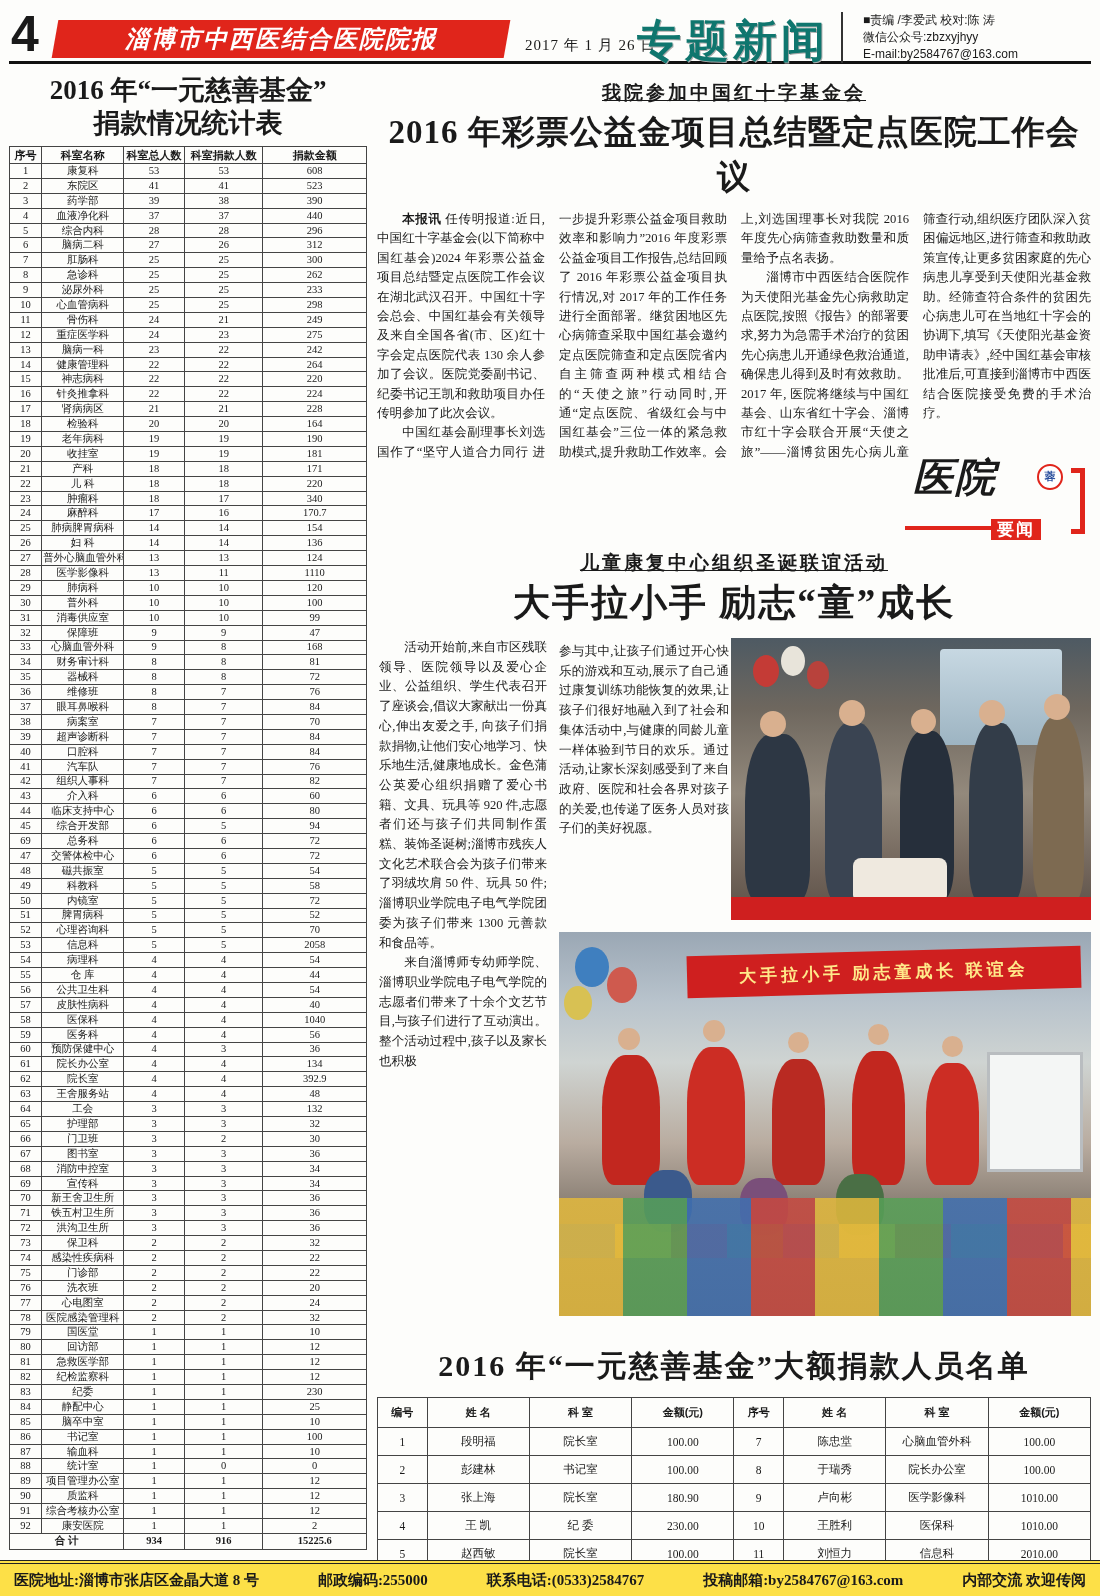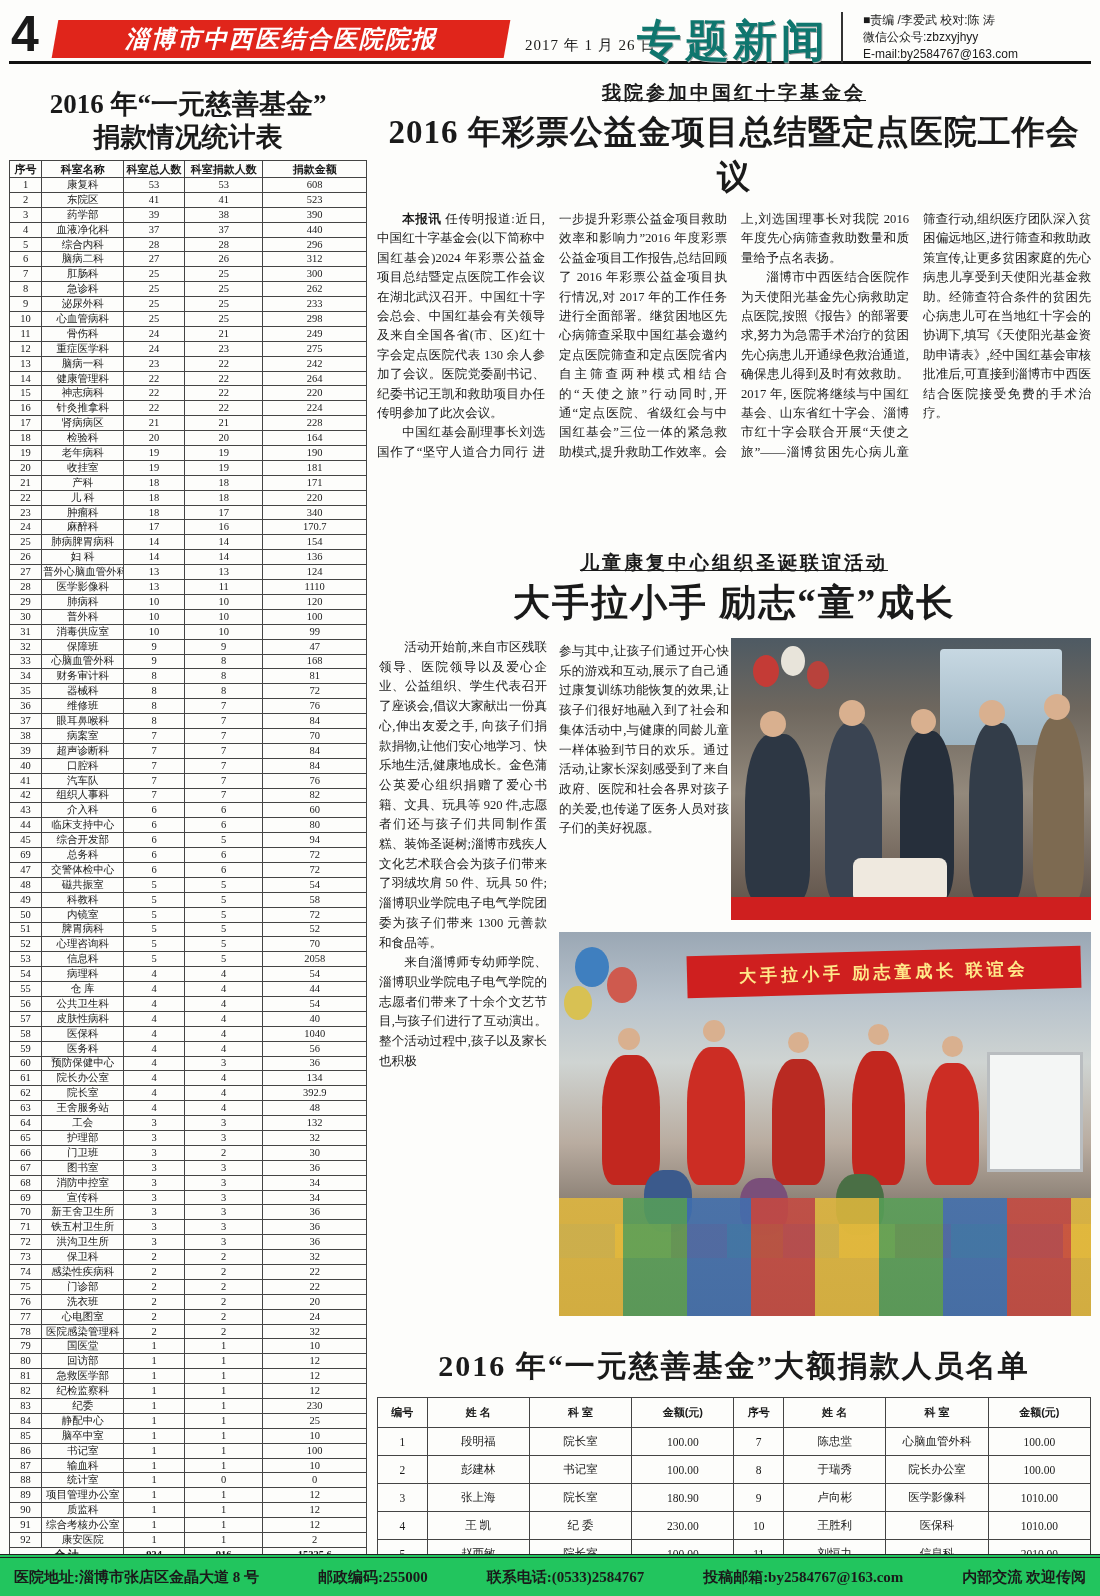--- a/index.html
+++ b/index.html
@@ -15,21 +15,21 @@
   .hd-date { position:absolute; left:516px; top:30px; font-size:15px; letter-spacing:1px; }
   .section-title { position:absolute; right:262px; top:6px; font-size:44px; font-weight:900; letter-spacing:4px; color:#0f766e; text-shadow:1px 1px 0 #aaa; }
   .credits { position:absolute; right:4px; top:6px; width:246px; border-left:2px solid #333; padding-left:20px; font-family:"Liberation Sans",sans-serif; font-size:12px; line-height:17px; }
 
   
   .content { display:flex; gap:10px; margin-top:8px; }
   .leftcol { width:358px; flex:none; }
   .rightcol { flex:1; position:relative; }
 
   
-  .ltitle { text-align:center; font-weight:bold; font-size:27px; line-height:33px; margin:16px 0 6px 0; }
+  .ltitle { text-align:center; font-weight:bold; font-size:27px; line-height:33px; margin:2px 0 6px 0; }
   table.dtable { width:100%; border-collapse:collapse; table-layout:fixed; }
   table.dtable th, table.dtable td { border:1px solid #444; font-size:10.5px; text-align:center; height:14.9px; line-height:12px; padding:0 1px; overflow:hidden; white-space:nowrap; }
   table.dtable th { font-weight:bold; height:17px; font-size:11px; }
   table.dtable col.c1{width:9%;} table.dtable col.c2{width:23%;} table.dtable col.c3{width:17%;} table.dtable col.c4{width:22%;} table.dtable col.c5{width:29%;}
   table.dtable tfoot td { font-weight:bold; height:16px; }
 
   
   .kicker { text-align:center; font-size:19px; font-weight:bold; letter-spacing:3px; margin-top:8px;text-decoration:underline; }
   .headline1 { text-align:center; font-size:33px; font-weight:900; letter-spacing:1px; margin:4px 0 10px 0; }
   .headline2 { text-align:center; font-size:37px; font-weight:900; letter-spacing:2px; margin:2px 0 10px 0; }
@@ -68,21 +68,21 @@
   .whiteboard { position:absolute; right:8px; top:120px; width:96px; height:120px; background:#f4f6f5; border:3px solid #b9bdc0; }
 
   
   .dn-title { text-align:center; font-size:30px; font-weight:900; letter-spacing:2px; margin:16px 0 10px 0; }
   table.donor { width:100%; border-collapse:collapse; table-layout:fixed; }
   table.donor th, table.donor td { border:1px solid #444; font-size:11.5px; text-align:center; height:28px; }
   table.donor th { font-weight:bold; height:30px; font-family:"Liberation Sans",sans-serif; font-size:11px; }
   table.donor col.s{width:6.8%;} table.donor col.m{width:14.05%;}
 
   
-  .pfoot { position:absolute; left:0; right:0; bottom:0; height:42px; border-top:4px double #222; background:#22c55e; display:flex; align-items:center; justify-content:space-between; padding:0 14px; }
+  .pfoot { position:absolute; left:0; right:0; bottom:0; height:36px; border-top:4px double #222; background:#fde047; display:flex; align-items:center; justify-content:space-between; padding:0 14px; }
   .pfoot span { font-weight:bold; font-size:15px; }
 </style>
 </head>
 <body>
 
 <div class="page">
 
   <header class="hd">
     <div class="pagenum">4</div>
     <div class="masthead">
@@ -780,20 +780,27 @@
 
     <main class="rightcol">
 
       <section class="art">
         <div class="kicker">我院参加中国红十字基金会</div>
         <h1 class="headline1">2016 年彩票公益金项目总结暨定点医院工作会议</h1>
         <div class="art1-body">
           <p><span class="lead">本报讯</span><span> 任传明报道:</span><span>近日,中国红十字基金会(以下简称中国红基会)2024 年彩票公益金项目总结暨定点医院工作会议在湖北武汉召开。中国红十字会总会、中国红基会有关领导及来自全国各省(市、区)红十字会定点医院代表 130 余人参加了会议。医院党委副书记、纪委书记王凯和救助项目办任传明参加了此次会议。</span></p>
           <p>中国红基会副理事长刘选国作了“坚守人道合力同行 进一步提升彩票公益金项目救助效率和影响力”2016 年度彩票公益金项目工作报告,总结回顾了 2016 年彩票公益金项目执行情况,对 2017 年的工作任务进行全面部署。继贫困地区先心病筛查采取中国红基会邀约定点医院筛查和定点医院省内自主筛查两种模式相结合的“天使之旅”行动同时,开通“定点医院、省级红会与中国红基会”三位一体的紧急救助模式,提升救助工作效率。会上,刘选国理事长对我院 2016 年度先心病筛查救助数量和质量给予点名表扬。</p>
           <p>淄博市中西医结合医院作为天使阳光基金先心病救助定点医院,按照《报告》的部署要求,努力为急需手术治疗的贫困先心病患儿开通绿色救治通道,确保患儿得到及时有效救助。2017 年, 医院将继续与中国红基会、山东省红十字会、淄博市红十字会联合开展“天使之旅”——淄博贫困先心病儿童筛查行动,组织医疗团队深入贫困偏远地区,进行筛查和救助政策宣传,让更多贫困家庭的先心病患儿享受到天使阳光基金救助。经筛查符合条件的贫困先心病患儿可在当地红十字会的协调下,填写《天使阳光基金资助申请表》,经中国红基会审核批准后,可直接到淄博市中西医结合医院接受免费的手术治疗。</p>
+          <div class="hlogo">
+            <div class="brack"></div>
+            <div class="big">医院</div>
+            <div class="underline"></div>
+            <div class="sub">要闻</div>
+            <div class="emblem">蓉</div>
+          </div>
         </div>
       </section>
 
       <section class="art">
         <div class="kicker">儿童康复中心组织圣诞联谊活动</div>
         <h1 class="headline2">大手拉小手 励志“童”成长</h1>
         <div class="art2-body">
 
           <div class="a2col1 coltext">
             <p>活动开始前,来自市区残联领导、医院领导以及爱心企业、公益组织、学生代表召开了座谈会,倡议大家献出一份真心,伸出友爱之手, 向孩子们捐款捐物,让他们安心地学习、快乐地生活,健康地成长。金色蒲公英爱心组织捐赠了爱心书籍、文具、玩具等 920 件,志愿者们还与孩子们共同制作蛋糕、装饰圣诞树;淄博市残疾人文化艺术联合会为孩子们带来了羽绒坎肩 50 件、玩具 50 件;淄博职业学院电子电气学院团委为孩子们带来 1300 元善款和食品等。</p>

